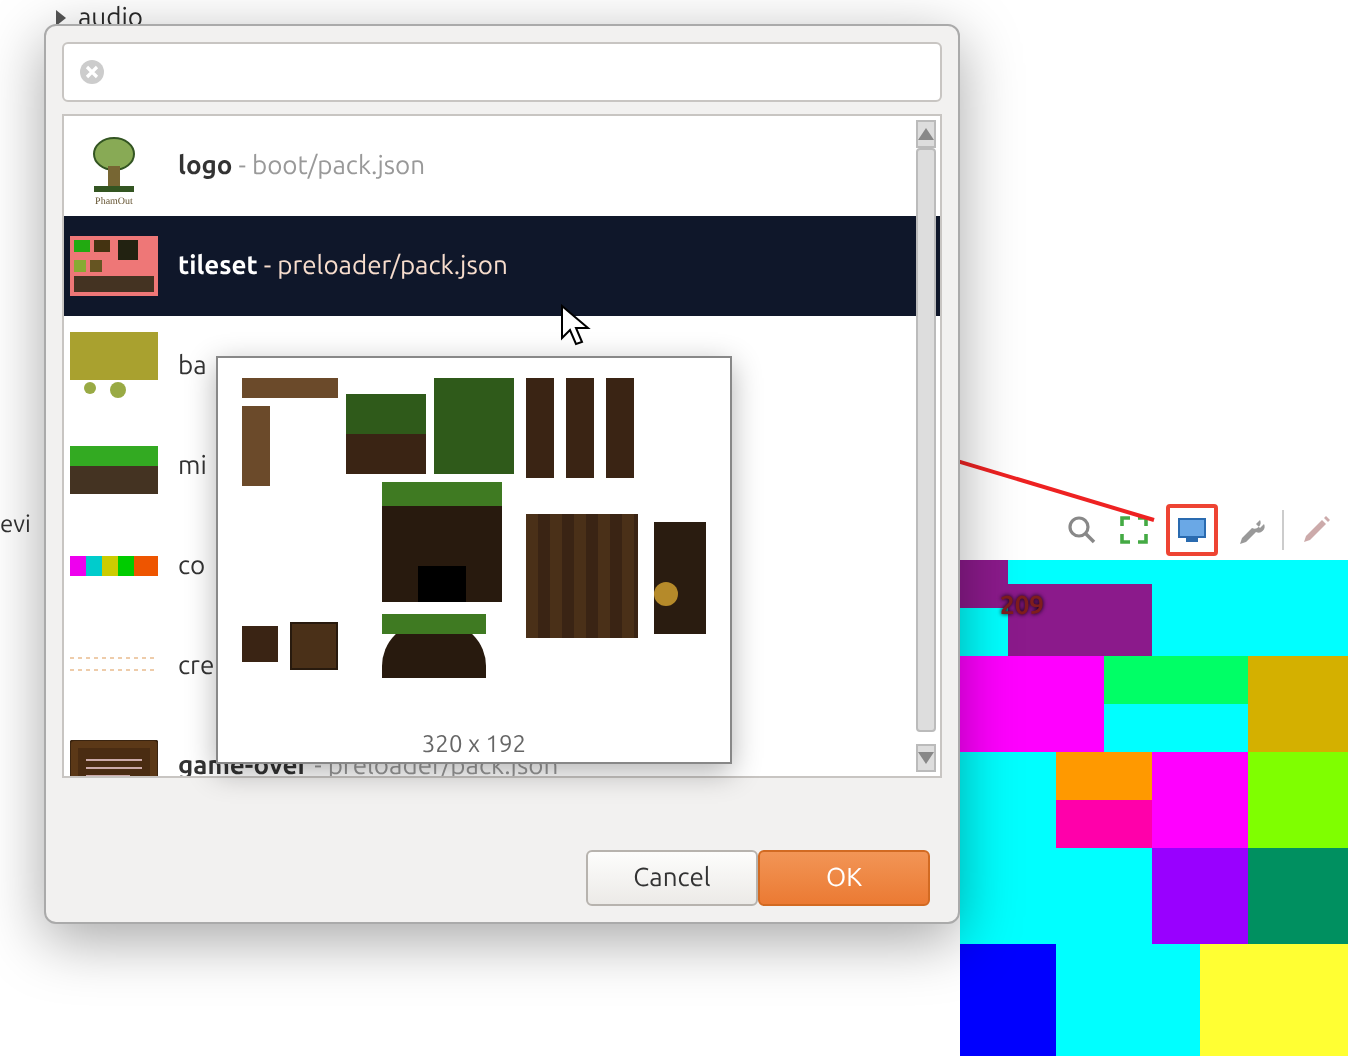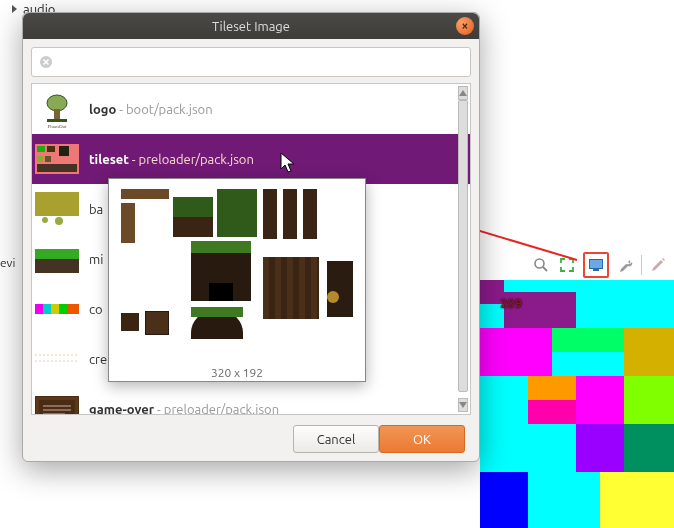--- a/index.html
+++ b/index.html
@@ -1,16 +1,16 @@
 <!DOCTYPE html>
 <html><head>
 <meta charset="utf-8">
 <style>
   html,body{margin:0;padding:0;width:674px;height:528px;font-family:"Ubuntu","Segoe UI",sans-serif;font-size:13px;background:#fff;overflow:hidden;}
-  .tree{position:absolute;left:12px;top:0;color:#2a2a2a;font-size:13px;}
+  .tree{position:absolute;left:28px;top:0;color:#2a2a2a;font-size:13px;}
   .tree-expander{display:inline-block;width:0;height:0;border-left:5px solid #555;border-top:4px solid transparent;border-bottom:4px solid transparent;margin-right:6px;vertical-align:middle;}
   .tree-row{display:flex;align-items:center;height:18px;}
   .dev-label{position:absolute;left:0;top:256px;color:#333;font-size:12px;}
   
   .toolbar{position:absolute;right:6px;top:252px;height:26px;display:flex;align-items:center;gap:6px;}
   .tool{width:20px;height:20px;display:flex;align-items:center;justify-content:center;color:#888;}
   .tool svg{width:16px;height:16px;}
   .tool.hl{border:2px solid #e43;border-radius:2px;padding:1px;}
   
   .canvas{position:absolute;left:480px;top:280px;right:0;bottom:0;}
@@ -20,21 +20,21 @@
   .arrow{position:absolute;left:382px;top:190px;width:200px;height:80px;pointer-events:none;}
   
   .dialog{position:absolute;left:22px;top:12px;width:456px;height:448px;background:#f2f1f0;border:1px solid #aaa;border-radius:6px;box-shadow:0 8px 30px rgba(0,0,0,.35);}
   .titlebar{height:26px;background:linear-gradient(#4b4945,#3e3c39);border-radius:6px 6px 0 0;display:flex;align-items:center;justify-content:center;color:#ddd;font-size:13px;position:relative;}
   .closebtn{position:absolute;right:5px;top:4px;width:18px;height:18px;border-radius:50%;background:radial-gradient(circle at 30% 30%,#f7a06a,#e55d1a);display:flex;align-items:center;justify-content:center;color:#5a2400;font-size:12px;line-height:1;font-weight:bold;}
   .filter{margin:8px 8px 6px;height:28px;border:1px solid #c8c5c2;border-radius:3px;background:#fff;display:flex;align-items:center;padding:0 6px;color:#aaa;font-style:italic;position:relative;}
   .filter input{border:0;outline:0;flex:1;font:inherit;font-style:italic;color:#555;}
   .clearx{width:16px;height:16px;color:#bbb;}
   .list{margin:0 8px;height:330px;border:1px solid #c8c5c2;background:#fff;position:relative;overflow:hidden;}
   .row{height:50px;display:flex;align-items:center;padding:0 3px;gap:10px;color:#333;}
-  .row.sel{background:#701a75;color:#fff;}
+  .row.sel{background:#0f172a;color:#fff;}
   .row .sub{color:#999;}
   .row.sel .sub{color:#f7ddcd;}
   .thumb{width:44px;height:40px;display:flex;align-items:center;justify-content:center;}
   .scrollbar{position:absolute;right:2px;top:2px;bottom:2px;width:10px;}
   .sc-btn{height:12px;background:#ddd;border:1px solid #bbb;display:flex;align-items:center;justify-content:center;}
   .sc-track{position:absolute;top:14px;bottom:14px;left:0;right:0;}
   .sc-thumb{position:absolute;left:0;right:0;top:0;height:290px;background:#ddd;border:1px solid #bbb;border-radius:2px;}
   .buttons{position:absolute;bottom:8px;right:14px;display:flex;gap:0;}
   .btn{width:84px;height:26px;border:1px solid #b7b3ae;border-radius:3px;background:linear-gradient(#fdfdfc,#eceae7);color:#333;display:flex;align-items:center;justify-content:center;cursor:pointer;}
   .btn.primary{background:linear-gradient(#f29556,#eb7a33);border-color:#d26a22;color:#fff;}
@@ -112,24 +112,20 @@
 <svg class="arrow" viewBox="0 0 200 80">
   <defs>
       <marker id="ah" markerWidth="10" markerHeight="10" refX="2" refY="3" orient="auto">
     <path d="M0 0L6 3L0 6z" fill="#e22"></path>
       </marker>
     </defs>
   <line x1="195" y1="70" x2="8" y2="14" stroke="#e22" stroke-width="2" marker-end="url(#ah)"></line>
 </svg>
 
 <div class="dialog">
-  <div class="titlebar">
-    <span>Tileset Image</span>
-    <div class="closebtn">×</div>
-  </div>
   <div class="filter">
     <svg class="clearx" viewBox="0 0 16 16">
         <circle cx="8" cy="8" r="6" fill="#ccc"></circle>
         <path d="M5.5 5.5l5 5M10.5 5.5l-5 5" stroke="#fff" stroke-width="1.6"></path>
       </svg>
   </div>
 
   <div class="list">
     <div class="row">
       <div class="thumb">

